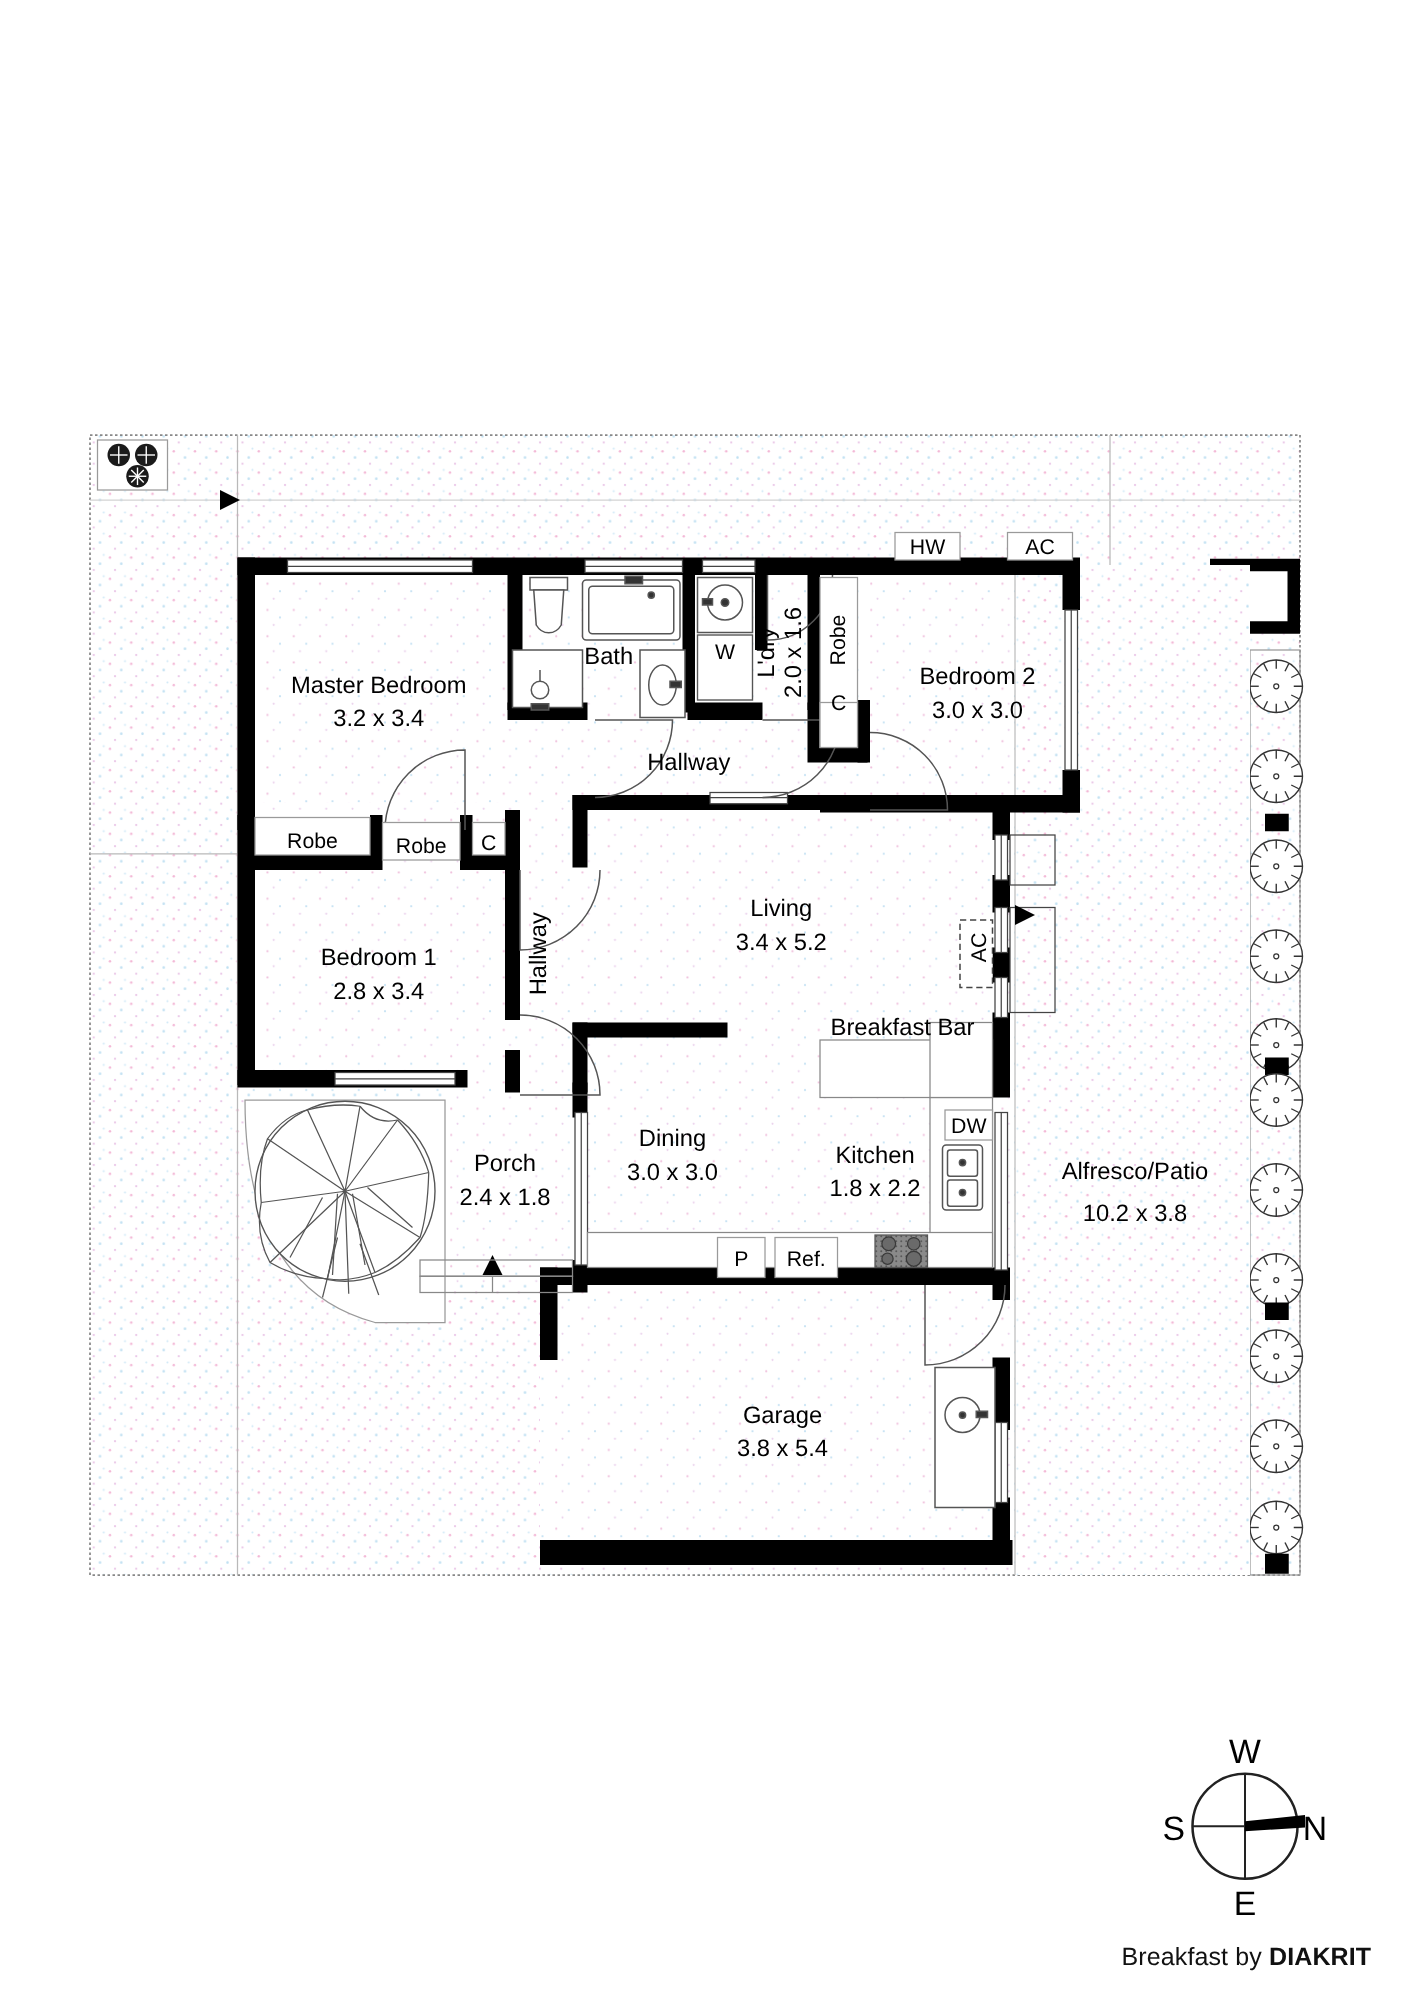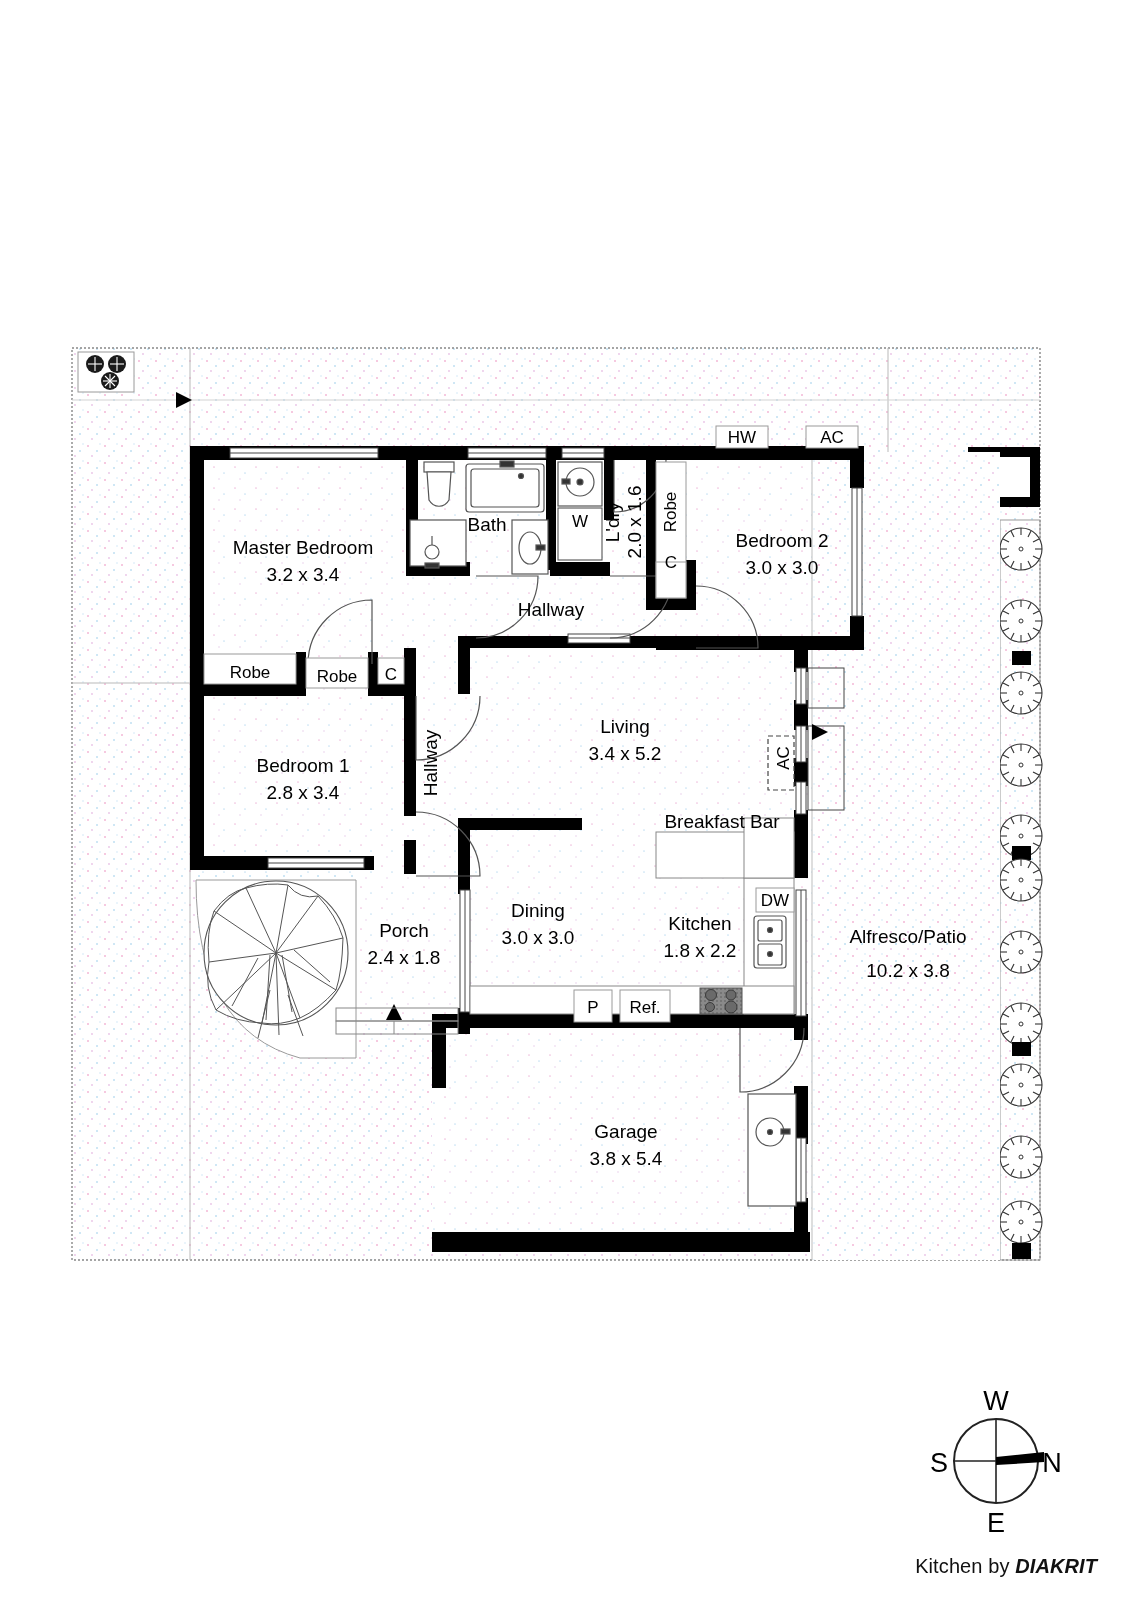--- a/index.html
+++ b/index.html
@@ -5,21 +5,21 @@
   html,body{margin:0;padding:0;background:#ffffff;}
   body{width:1131px;height:1600px;position:relative;overflow:hidden;
        font-family:"Liberation Sans",sans-serif;color:#111;}
   #plan{position:absolute;left:0;top:0;width:1131px;height:1600px;}
   .lbl{font-family:"Liberation Sans",sans-serif;fill:#000;}
   .rm-name{font-size:19px;}
   .rm-dim{font-size:19px;}
   .sm{font-size:17px;}
   .credit{position:absolute;right:34px;bottom:22px;font-size:20px;color:#111;
           font-family:"Liberation Sans",sans-serif;letter-spacing:.1px;}
-  .credit b{font-weight:bold;font-style:italic;}
+  .credit b{font-weight:bold;}
 </style>
 </head>
 <body>
 
 <svg id="plan" viewBox="0 0 1131 1600" xmlns="http://www.w3.org/2000/svg">
   <defs>
     <pattern id="siteDots" width="17" height="17" patternUnits="userSpaceOnUse">
       <rect width="17" height="17" fill="#ffffff"></rect>
       <circle cx="3" cy="4" r="1" fill="#f3b7d6"></circle>
       <circle cx="12" cy="9" r="1" fill="#bfe0f2"></circle>
@@ -409,14 +409,14 @@
     <g class="lbl" text-anchor="middle" font-size="27">
       <text x="996" y="1410">W</text>
       <text x="1052" y="1472">N</text>
       <text x="939" y="1472">S</text>
       <text x="996" y="1532">E</text>
     </g>
   </g>
 </svg>
 
 <div class="credit">
-  <span>Kitchen by </span><b>DIAKRIT</b>
+  <span>Breakfast by </span><b>DIAKRIT</b>
 </div>
 
 </body></html>

